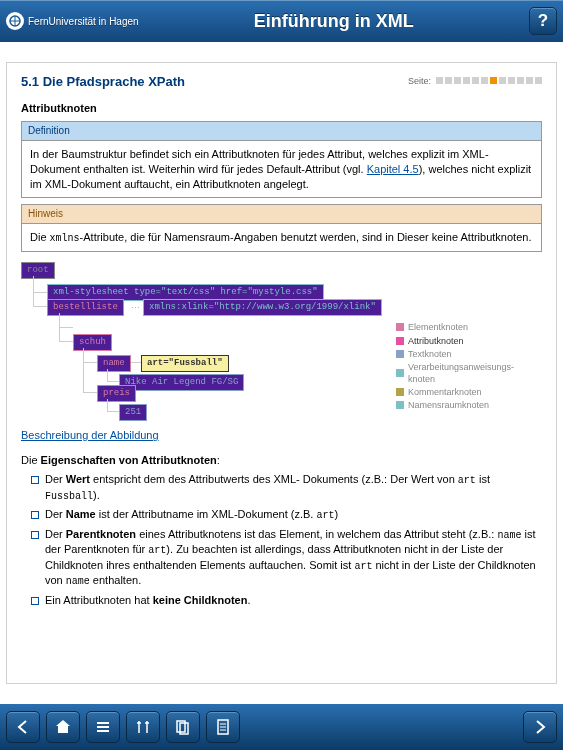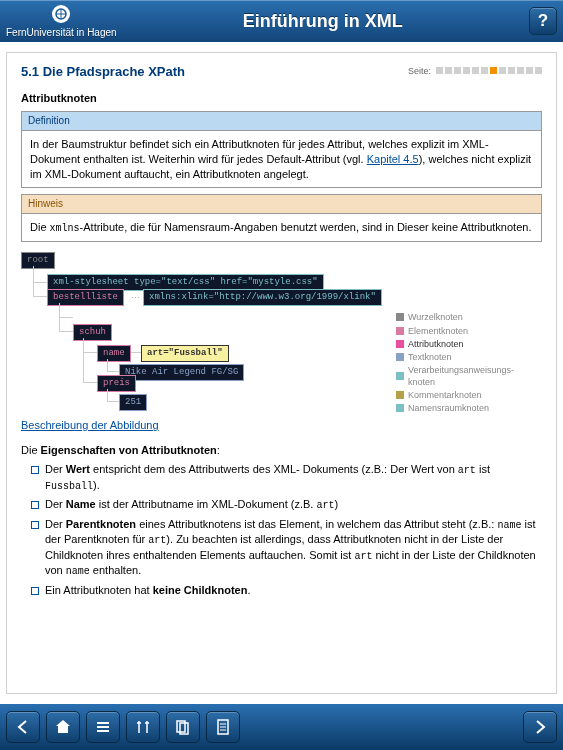--- a/index.html
+++ b/index.html
@@ -1,36 +1,36 @@
 <!DOCTYPE html>
 <html><head>
 <meta charset="utf-8">
 <style>
   * { box-sizing: border-box; margin: 0; padding: 0; }
   html, body { width: 563px; height: 750px; overflow: hidden; font-family: Arial, Helvetica, sans-serif; background:#fff; }
   .topbar { height: 42px; background: linear-gradient(#2a6fb0,#13457a); color:#fff; display:flex; align-items:center; padding:0 6px; box-shadow: inset 0 1px 0 rgba(255,255,255,.3), 0 1px 3px rgba(0,0,0,.5); }
-  .logo { display:flex; align-items:center; gap:4px; font-size:10px; color:#fff; text-shadow:0 1px 0 rgba(0,0,0,.4);flex-direction:column;}
+  .logo { display:flex; align-items:center; gap:4px; font-size:10px; color:#fff; text-shadow:0 1px 0 rgba(0,0,0,.4);}
   .logo-circle { width:18px; height:18px; border-radius:50%; background:#fff; display:flex; align-items:center; justify-content:center; }
   .logo-circle svg { display:block; }
   .title { flex:1; text-align:center; font-size:18px; font-weight:bold; text-shadow:0 -1px 0 rgba(0,0,0,.5);}
   .help-btn { width:28px; height:28px; border:1px solid #0b304f; border-radius:5px; background:linear-gradient(#2d6da8,#0e3f6d); color:#fff; font-weight:bold; font-size:17px; display:flex; align-items:center; justify-content:center; box-shadow:inset 0 1px 0 rgba(255,255,255,.25); cursor:pointer;}
-  .content-wrap { position:absolute; top:42px; bottom:46px; left:0; right:0; overflow:hidden; background:#fff; padding:10px 6px;}
+  .content-wrap { position:absolute; top:42px; bottom:46px; left:0; right:0; overflow:hidden; background:#fff; padding:20px 6px;}
   .page { border:1px solid #d0d0d0; height:100%; padding:10px 14px; font-size:11px; line-height:1.35; overflow:hidden; position:relative;}
   .heading { color:#003a78; font-weight:bold; font-size:13px; }
   .page-ind { position:absolute; right:14px; top:12px; font-size:9px; color:#666; display:flex; align-items:center; gap:3px;}
   .page-ind .sq { width:7px; height:7px; background:#d0d0d0; }
   .page-ind .sq.active { background:#f29000; }
   .subhead { font-weight:bold; margin-top:10px; font-size:11px;}
   .defbox, .hintbox { border:1px solid #999; margin-top:6px; }
   .defbox .bhead { background:#bcd9f2; border-bottom:1px solid #999; padding:2px 6px; font-size:10px; color:#003a78;}
   .hintbox .bhead { background:#f6dfc0; border-bottom:1px solid #999; padding:2px 6px; font-size:10px; color:#8a5200;}
   .bbody { padding:6px 8px; font-size:11px;}
   a.inlink { color:#0050a0; text-decoration:underline; }
   .diagram { margin:10px 0 6px 0; position:relative; height:158px; }
-  .node { position:absolute; border:1px solid; padding:1px 5px; font-family:"Courier New",monospace; font-size:9px; background:#0f172a;}
+  .node { position:absolute; border:1px solid; padding:1px 5px; font-family:"Courier New",monospace; font-size:9px; background:#4c1d95;}
   .n-root  { color:#888; border-color:#888; }
   .n-pi    { color:#7bbfc7; border-color:#7bbfc7; }
   .n-elem  { color:#d77aa4; border-color:#d77aa4; }
   .n-elem2 { color:#7bbfc7; border-color:#7bbfc7; }
   .n-comm  { color:#b4a24a; border-color:#b4a24a; }
   .n-attr  { color:#333; border-color:#333; background:#f7f0a0; font-weight:bold;}
   .n-text  { color:#8aa0c7; border-color:#8aa0c7; }
   .legend { position:absolute; right:4px; top:58px; font-size:9px; color:#888; }
   .legend div { display:flex; align-items:center; gap:4px; margin:1px 0;}
   .legend .sw { width:8px; height:8px; }
@@ -124,24 +124,20 @@
       <div class="lineV" style="left:62px;top:100px;height:30px"></div>
       <div class="line" style="left:62px;top:130px;width:14px"></div>
       <div class="node n-elem" style="left:76px;top:123px">preis</div>
 
       <div class="lineV" style="left:86px;top:137px;height:12px"></div>
       <div class="line" style="left:86px;top:149px;width:12px"></div>
       <div class="node n-text" style="left:98px;top:142px">251</div>
 
       <div class="legend">
         <div>
-            <span class="sw" style="background:#888"></span>
-            <span>Wurzelknoten</span>
-          </div>
-        <div>
             <span class="sw" style="background:#d77aa4"></span>
             <span>Elementknoten</span>
           </div>
         <div>
             <span class="sw" style="background:#e84fa0"></span>
             <span style="color:#333">Attributknoten</span>
           </div>
         <div>
             <span class="sw" style="background:#8aa0c7"></span>
             <span>Textknoten</span>

